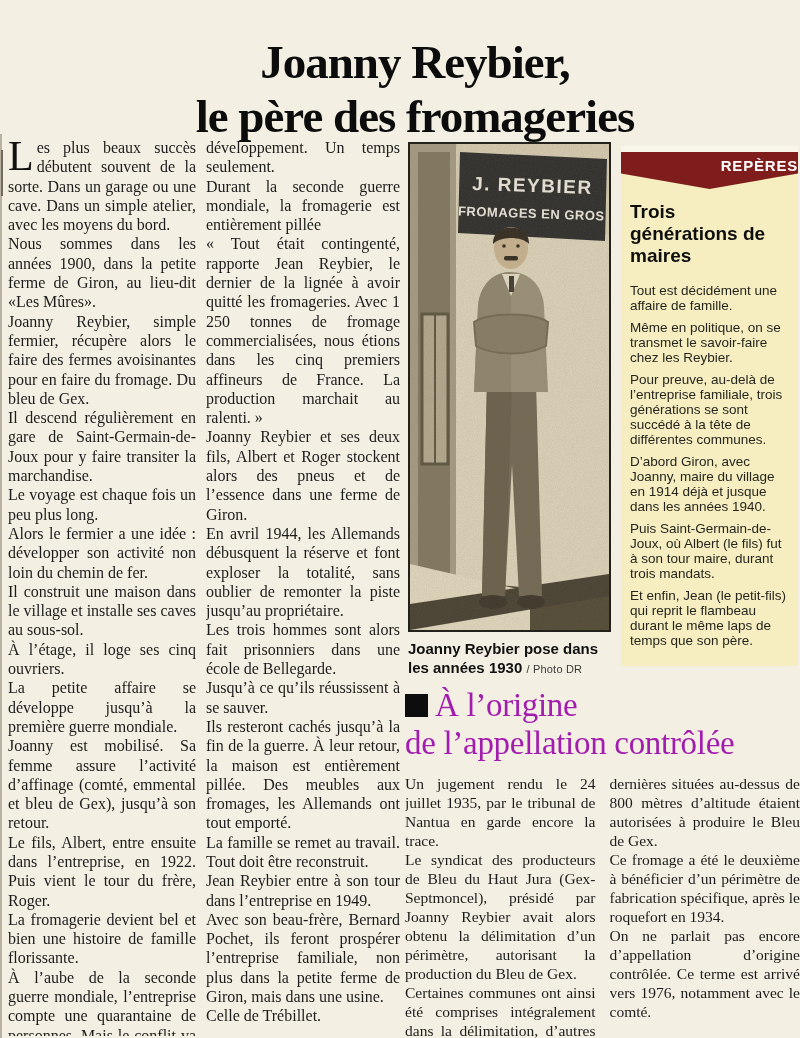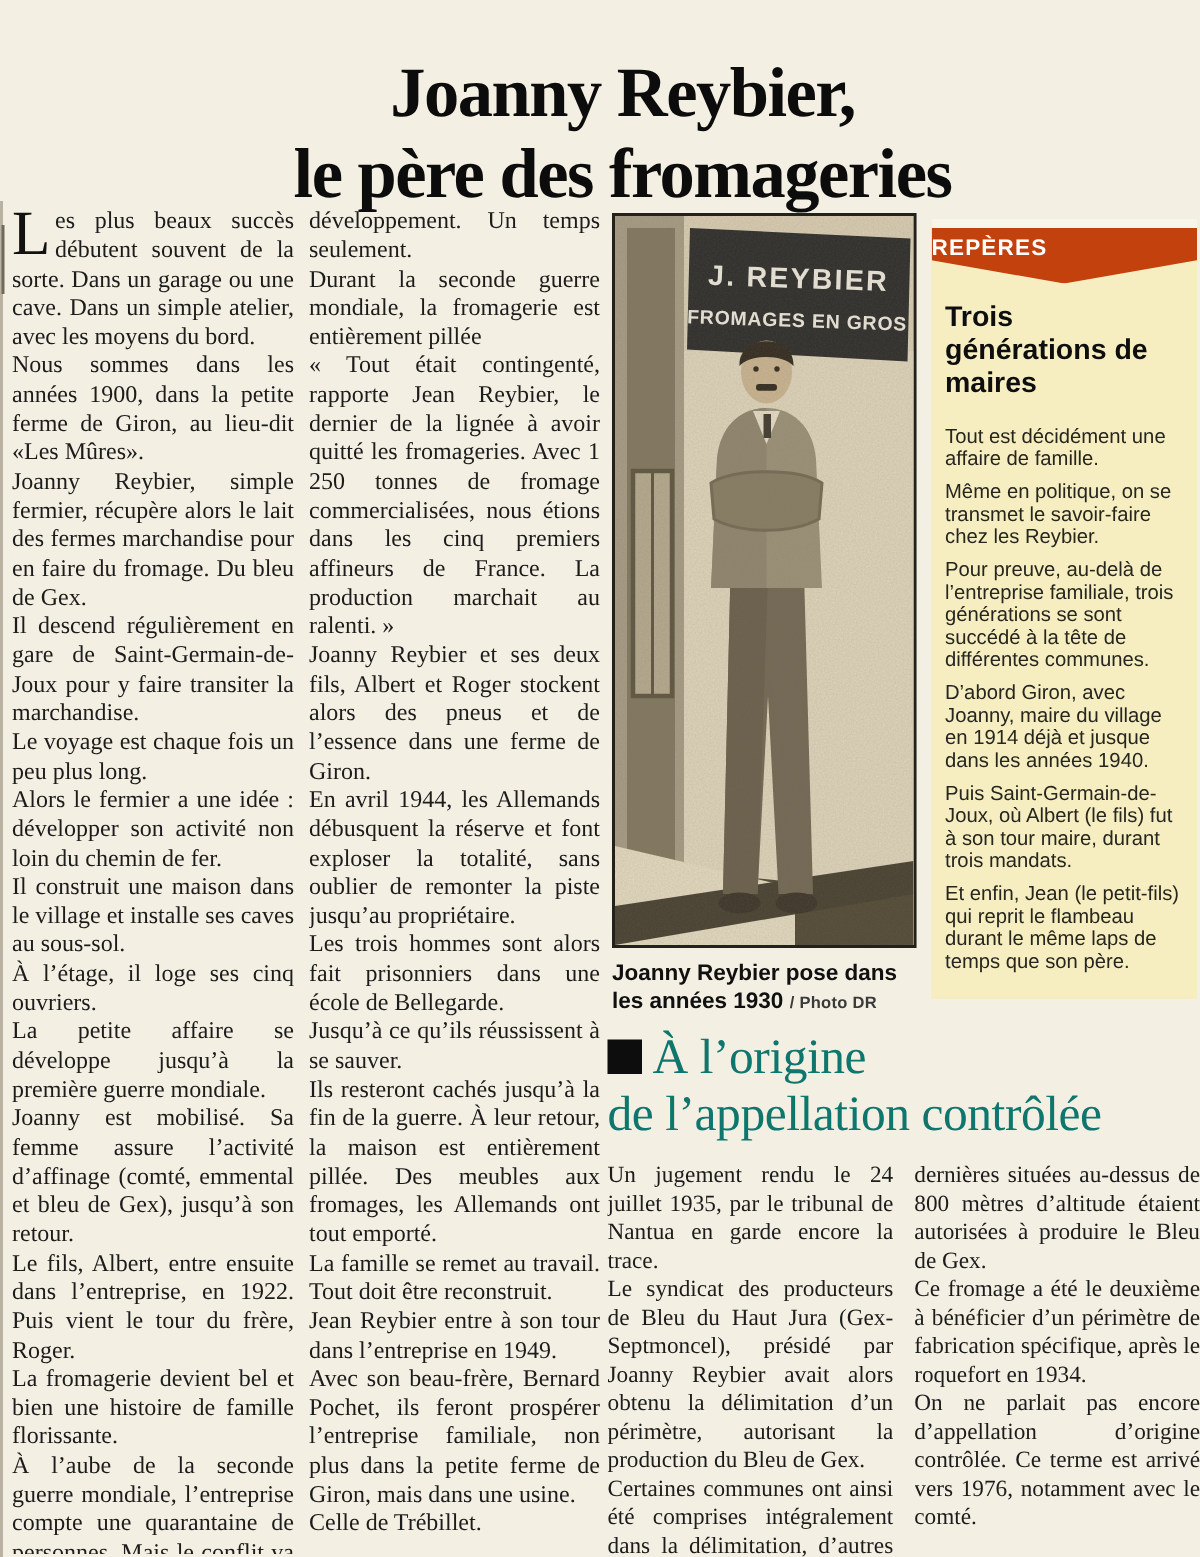--- a/index.html
+++ b/index.html
@@ -29,45 +29,45 @@
   }
   
   .photo-wrap{position:absolute;left:408px;top:142px;width:203px;}
   .photo{
     width:199px;height:486px;border:2px solid #23211c;background:#d9d0b8;display:block;
   }
   .caption{
     margin-top:7px;font-family:"Liberation Sans", sans-serif;font-weight:bold;
     font-size:15px;line-height:19px;color:#101010;width:200px;
   }
-  .credit{font-weight:bold;font-size:11px;color:#3a3a3a;letter-spacing:.2px;}
+  .credit{font-weight:normal;font-size:11px;color:#3a3a3a;letter-spacing:.2px;}
   
   .sidebar{
     position:absolute;left:621px;top:146px;width:177px;height:520px;
     background:#f6eec0;overflow:hidden;
   }
   .sidebar-topstrip{height:6px;background:#f8f5e9;}
   .band{
-    background:#c2410c;color:#fff;text-align:left;
+    background:#7f1d1d;color:#fff;text-align:right;
     font-family:"Liberation Sans", sans-serif;font-weight:bold;font-size:15px;
     letter-spacing:.8px;padding:5px 0 15px;
     clip-path:polygon(0 0,100% 0,100% 58%,50% 100%,0 58%);
   }
   .sidebar h3{
     font-family:"Liberation Sans", sans-serif;font-weight:bold;font-size:19px;
     line-height:22px;color:#0e0e0e;margin:12px 10px 16px 9px;width:140px;
   }
   .sidebar .para{
     font-family:"Liberation Sans", sans-serif;font-size:13.5px;line-height:15px;
     color:#26261f;margin:0 8px 7px 9px;text-align:left;
   }
   
   .subarticle{position:absolute;left:405px;top:686px;width:395px;}
   .sub-title{
-    font-size:33px;line-height:38px;color:#0f766e;font-weight:normal;margin:0 0 12px;
+    font-size:33px;line-height:38px;color:#a21caf;font-weight:normal;margin:0 0 12px;
     letter-spacing:-.3px;
   }
   .sq{
     display:inline-block;width:23px;height:23px;background:#0d0d0d;margin-right:7px;
     transform:translateY(1px);
   }
   .sub-cols{display:flex;gap:14px;}
   .sub-col{
     width:192px;text-align:justify;font-size:15.5px;line-height:19px;
     hyphens:auto;-webkit-hyphens:auto;overflow:hidden;height:268px;
@@ -85,21 +85,21 @@
 
 <h1 class="headline">
   <span style="display:block">Joanny Reybier,</span>
   <span style="display:block">le père des fromageries</span>
 </h1>
 
 <div class="col" id="col1">
   <p><span class="dropcap">L</span><span>es plus beaux succès débutent souvent de la sorte. Dans un garage ou une cave. Dans un simple atelier, avec les moyens du bord.</span></p>
   <div>
       <p>Nous sommes dans les années 1900, dans la petite ferme de Giron, au lieu-dit «Les Mûres».</p>
-      <p>Joanny Reybier, simple fermier, récupère alors le lait des fermes marchandise pour en faire du fromage. Du bleu de Gex.</p>
+      <p>Joanny Reybier, simple fermier, récupère alors le faire des fermes avoisinantes pour en faire du fromage. Du bleu de Gex.</p>
       <p>Il descend régulièrement en gare de Saint-Germain-de-Joux pour y faire transiter la marchandise.</p>
       <p>Le voyage est chaque fois un peu plus long.</p>
       <p>Alors le fermier a une idée : développer son activité non loin du chemin de fer.</p>
       <p>Il construit une maison dans le village et installe ses caves au sous-sol.</p>
       <p>À l’étage, il loge ses cinq ouvriers.</p>
       <p>La petite affaire se développe jusqu’à la première guerre mondiale.</p>
       <p>Joanny est mobilisé. Sa femme assure l’activité d’affinage (comté, emmental et bleu de Gex), jusqu’à son retour.</p>
       <p>Le fils, Albert, entre ensuite dans l’entreprise, en 1922. Puis vient le tour du frère, Roger.</p>
       <p>La fromagerie devient bel et bien une histoire de famille florissante.</p>
       <p>À l’aube de la seconde guerre mondiale, l’entreprise compte une quarantaine de personnes. Mais le conflit va chambouler les projets de</p>

